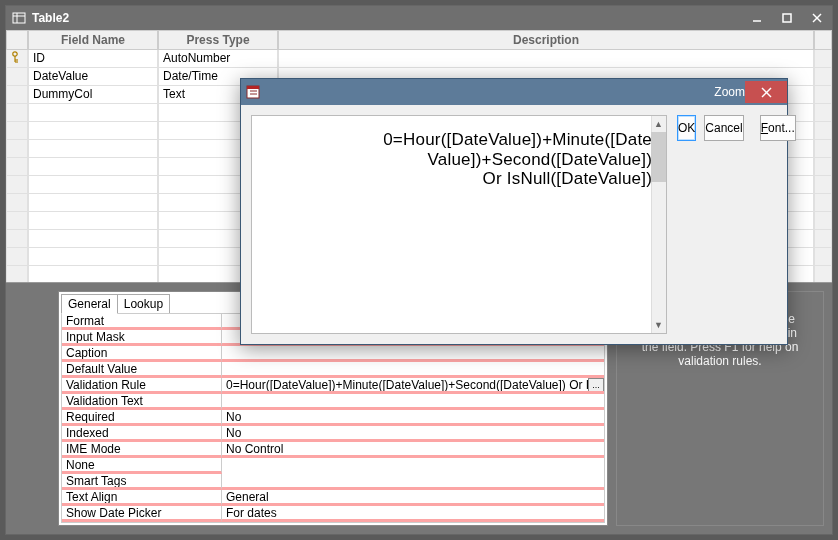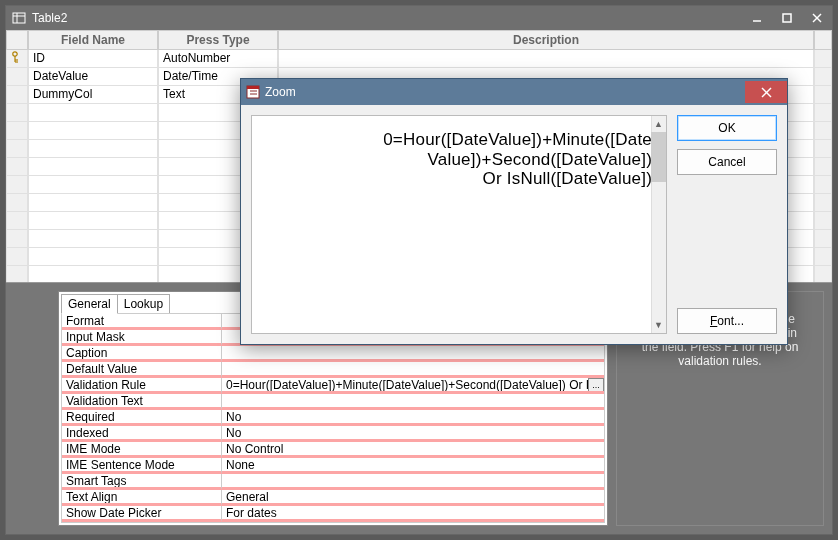--- a/index.html
+++ b/index.html
@@ -1,19 +1,19 @@
 <!DOCTYPE html>
 <html><head>
 <meta charset="utf-8">
 <style>
   * { box-sizing: border-box; margin: 0; padding: 0; font-family: "Segoe UI", Tahoma, sans-serif; }
   body { background: #5a5a5a; width: 838px; height: 540px; overflow: hidden; position: relative; }
 
   .outer { position: absolute; left: 5px; top: 5px; width: 828px; height: 530px; border: 1px solid #666; background: #777; display: flex; flex-direction: column; }
-  .titlebar { height: 40px; background: #6f6f6f; color: #fff; display: flex; align-items: center; font-size: 12px; }
+  .titlebar { height: 40px; background: #6f6f6f; color: #fff; display: flex; align-items: center; font-size: 12px; font-weight: bold; }
   .titlebar .icon { width: 18px; height: 18px; margin: 0 4px; display: flex; align-items: center; justify-content: center; }
   .titlebar .spacer { flex: 1; }
   .winbtn { width: 30px; height: 20px; display: flex; align-items: center; justify-content: center; color: #fff; font-size: 12px; }
   .winbtn svg { stroke: #fff; }
 
   .upper { background: #fff; display: flex; flex-direction: column; border-bottom: 1px solid #999; }
   .colhead { display: grid; grid-template-columns: 22px 130px 120px 1fr 18px; background: #f0f0f0; color: #666; font-size: 12px; }
   .colhead > div { border: 1px solid #ccc; padding: 2px 6px; text-align: center; font-weight: bold; }
   .gridrows { height: 232px; overflow: hidden; position: relative; }
   .gridbody { display: grid; grid-template-columns: 22px 130px 120px 1fr 18px; }
@@ -30,29 +30,29 @@
   .proprow { display: grid; grid-template-columns: 160px 1fr; font-size: 12px; }
   .proprow > div { border-bottom: 3px solid #fca5a5; padding: 0 4px; height: 16px; line-height: 15px; overflow: hidden; white-space: nowrap; }
   .proprow > div:first-child { border-right: 1px solid #ccc; }
   .proprow.selected > div:last-child { background: #fff; position: relative; }
   .buildbtn { position: absolute; right: 0; top: 0; width: 16px; height: 15px; border: 1px solid #888; background: #f0f0f0; font-size: 9px; text-align: center; line-height: 12px; }
 
   .helppanel { flex: 1; background: #777; color: #fff; font-size: 12px; text-align: center; display: flex; align-items: flex-start; justify-content: center; padding: 20px; border: 1px solid #888; }
 
   .zoomdlg { position: absolute; left: 240px; top: 78px; width: 548px; height: 267px; background: #fff; border: 1px solid #3b5875; box-shadow: 0 4px 20px rgba(0,0,0,0.4); display: flex; flex-direction: column; }
   .zoomtitle { height: 26px; background: #5d7b99; display: flex; align-items: center; }
-  .zoomtitle .label { flex: 1; text-align: left; color: #fff; font-size: 12px; }
+  .zoomtitle .label { flex: 1; text-align: right; color: #fff; font-size: 12px; }
   .zoomtitle .zicon { width: 24px; height: 24px; display: flex; align-items: center; justify-content: center; }
   .zoomclose { width: 42px; height: 22px; background: #c75050; color: #fff; display: flex; align-items: center; justify-content: center; font-size: 13px; }
   .zoombody { flex: 1; background: #f0f0f0; padding: 10px; display: flex; gap: 10px; }
   .zoomtext { flex: 1; background: #fff; border: 1px solid #bbb; font-family: "Courier New", monospace; font-size: 17px; padding: 14px; position: relative; line-height: 1.15; letter-spacing: 0.2px; text-align: right; }
   .zoomtext .scroll { position: absolute; right: 0; top: 0; bottom: 0; width: 15px; background: #f0f0f0; border-left: 1px solid #ddd; }
   .zoomtext .thumb { position: absolute; right: 0; top: 16px; width: 15px; height: 50px; background: #cdcdcd; }
   .zoomtext .sarrow { position: absolute; right: 0; width: 15px; height: 16px; display: flex; align-items:center; justify-content:center; font-size:9px; color:#666; }
-  .zoombtns { width: 100px; display: flex; flex-direction: column; gap: 8px; }
+  .zoombtns { width: 100px; display: flex; flex-direction: row; gap: 8px; }
   .zoombtns .stretch { flex: 1; }
   .dlgbtn { height: 26px; border: 1px solid #aaa; background: #fdfdfd; font-size: 12px; display: flex; align-items: center; justify-content: center; }
   .dlgbtn.default { border: 1px solid #3399ff; box-shadow: inset 0 0 0 1px #bfe0ff; }
   .u { text-decoration: underline; }
 </style>
 </head>
 <body>
 
 <div class="outer">
   <div class="titlebar">
@@ -204,21 +204,20 @@
           </div>
           <div class="proprow">
             <div>Indexed</div>
             <div>No</div>
           </div>
           <div class="proprow">
             <div>IME Mode</div>
             <div>No Control</div>
           </div>
           <div class="proprow">
-            <div>IME Sentence Mode</div>
             <div>None</div>
           </div>
           <div class="proprow">
             <div>Smart Tags</div>
             <div></div>
           </div>
           <div class="proprow">
             <div>Text Align</div>
             <div>General</div>
           </div>

